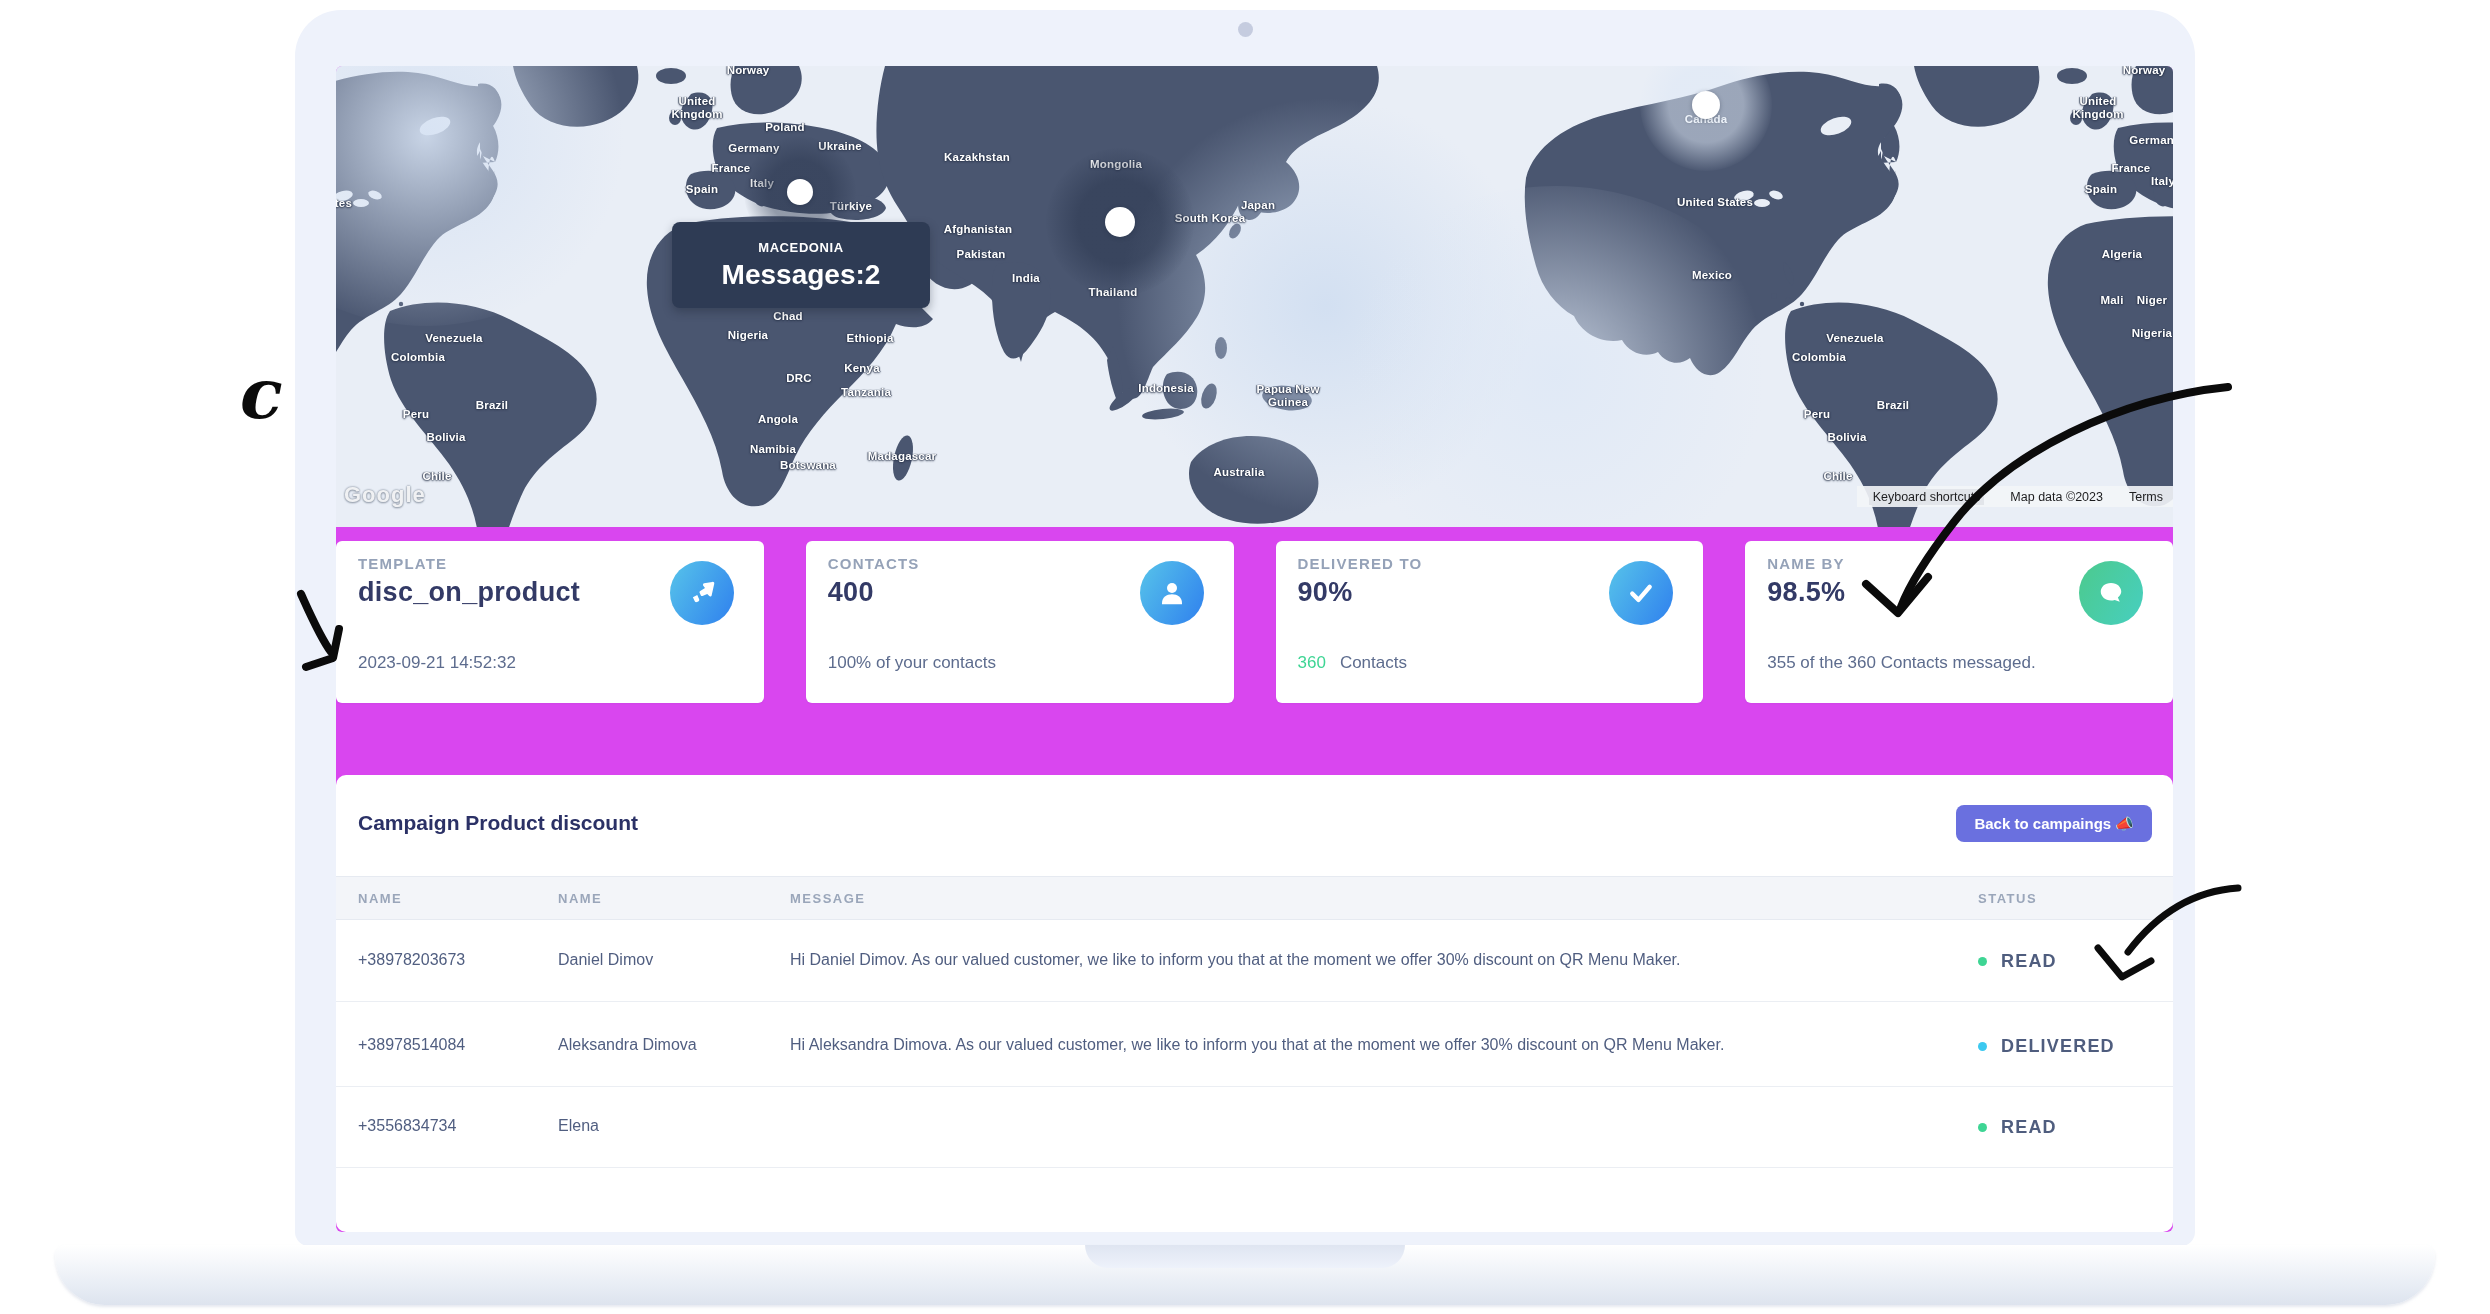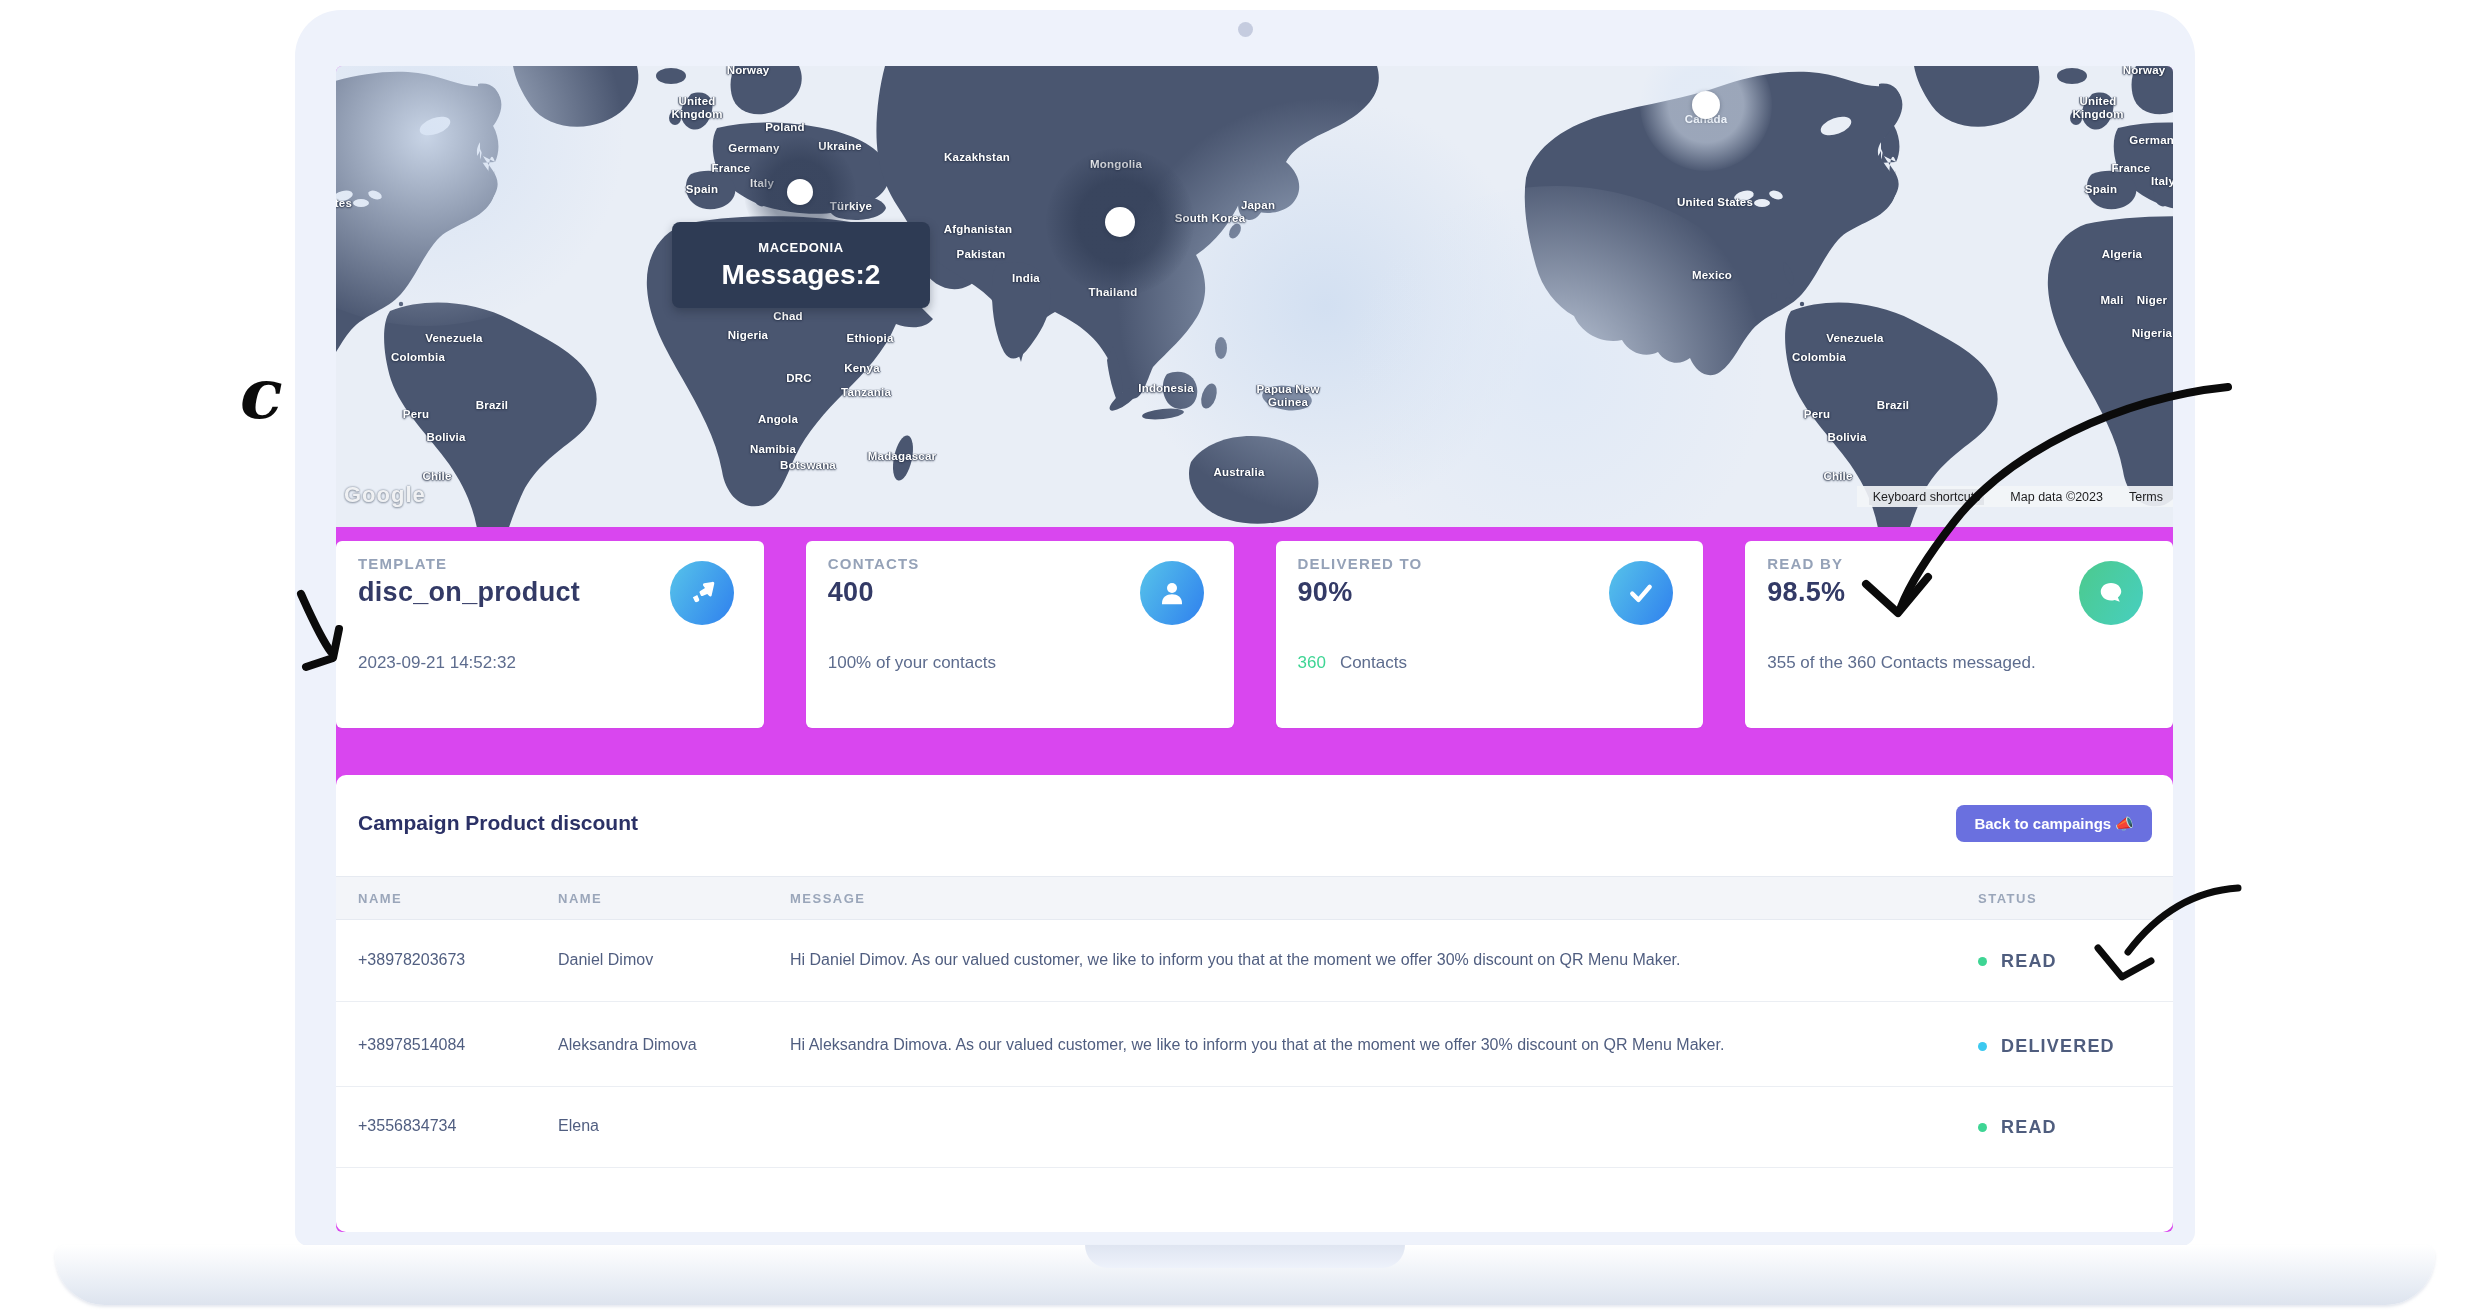--- a/index.html
+++ b/index.html
@@ -40,21 +40,21 @@
            align-items:center;justify-content:center;gap:4px;}
   .tooltip-country{color:#fff;font-size:13px;font-weight:700;letter-spacing:.6px;}
   .tooltip-messages{color:#fff;font-size:28px;font-weight:700;}
   .google-logo{left:8px;top:416px;font-size:22px;font-weight:700;letter-spacing:1px;
                color:rgba(255,255,255,.85);text-shadow:0 0 2px #98a1ae,0 0 2px #98a1ae,0 1px 2px #98a1ae;}
   .attribution{right:0;top:420px;height:21px;display:flex;align-items:center;gap:26px;
                background:rgba(243,245,248,.9);padding:0 10px 0 12px;font-size:12.5px;color:#1d1d1f;}
   .attribution .chip{background:#e2e5ea;padding:1px 4px;}
 
   
-  .cards{left:0;top:475px;width:1837px;height:187px;display:grid;
+  .cards{left:0;top:475px;width:1837px;height:162px;display:grid;
          grid-template-columns:repeat(4,1fr);grid-gap:42px;}
   .card{background:#fff;border-radius:6px;position:relative;box-shadow:0 1px 2px rgba(40,52,90,.05);}
   .card-label{position:absolute;left:22px;top:14px;font-size:15px;font-weight:700;color:#95a2b8;letter-spacing:1.2px;}
   .card-value{position:absolute;left:22px;top:36px;font-size:27px;font-weight:800;color:#333a66;letter-spacing:.3px;}
   .card-sub{position:absolute;left:22px;top:112px;font-size:17px;color:#5d6c8e;}
   .card-sub .hl{color:#3ed594;margin-right:14px;}
   .icon-circle{position:absolute;right:30px;top:20px;width:64px;height:64px;border-radius:50%;
                display:flex;align-items:center;justify-content:center;}
   .icon-blue{background:linear-gradient(120deg,#57c4ea,#2f80ee);}
   .icon-green{background:linear-gradient(120deg,#4cca8d,#47cfc0);}
@@ -285,21 +285,21 @@
         <span class="hl">360</span><span>Contacts</span>
       </div>
       <div class="icon-circle icon-blue">
         <svg width="30" height="30" viewBox="0 0 24 24" fill="none" stroke="#fff" stroke-width="3.4" stroke-linecap="round" stroke-linejoin="round">
           <polyline points="5,12.5 10,17.5 19,7"></polyline>
         </svg>
       </div>
     </div>
 
     <div class="card">
-      <div class="card-label">READ BY</div>
+      <div class="card-label">NAME BY</div>
       <div class="card-value">98.5%</div>
       <div class="card-sub">355 of the 360 Contacts messaged.</div>
       <div class="icon-circle icon-green">
         <svg width="30" height="30" viewBox="0 0 24 24" fill="#fff">
           <path d="M12 4C7 4 3.8 7.2 3.8 11c0 3.8 3.7 7 8.2 7 1 0 2-.2 3-.5l4 1.5-1.5-3.5c1.5-1.2 2.7-2.7 2.7-4.5C20.2 7.2 17 4 12 4z"></path>
         </svg>
       </div>
     </div>
   </div>
 

